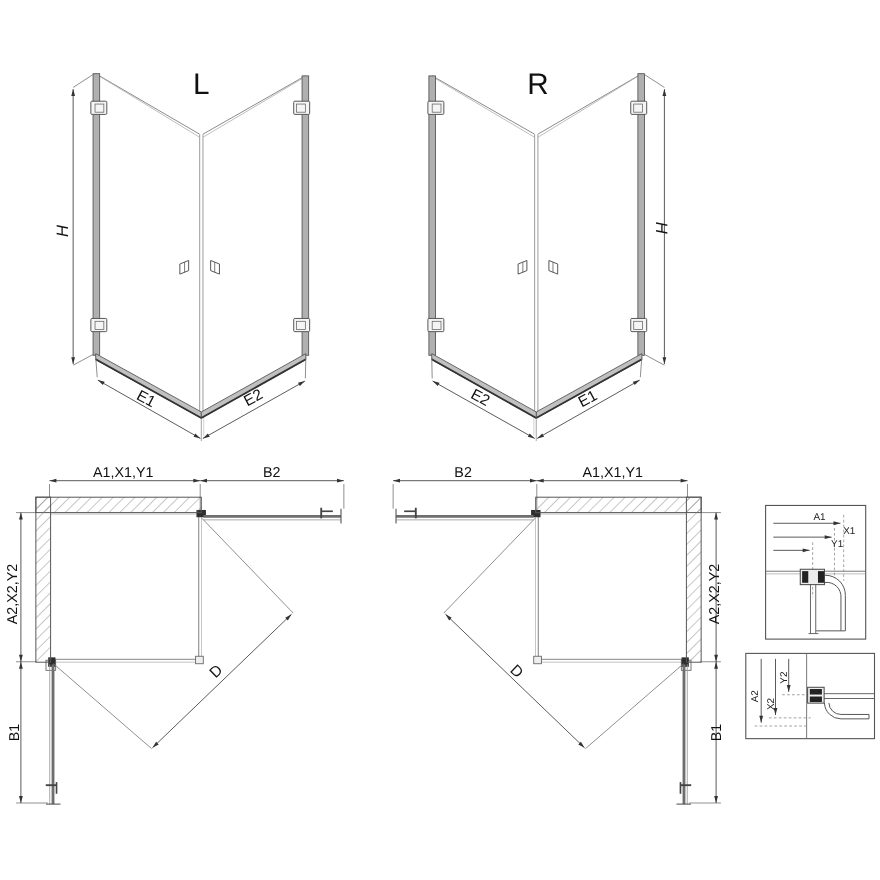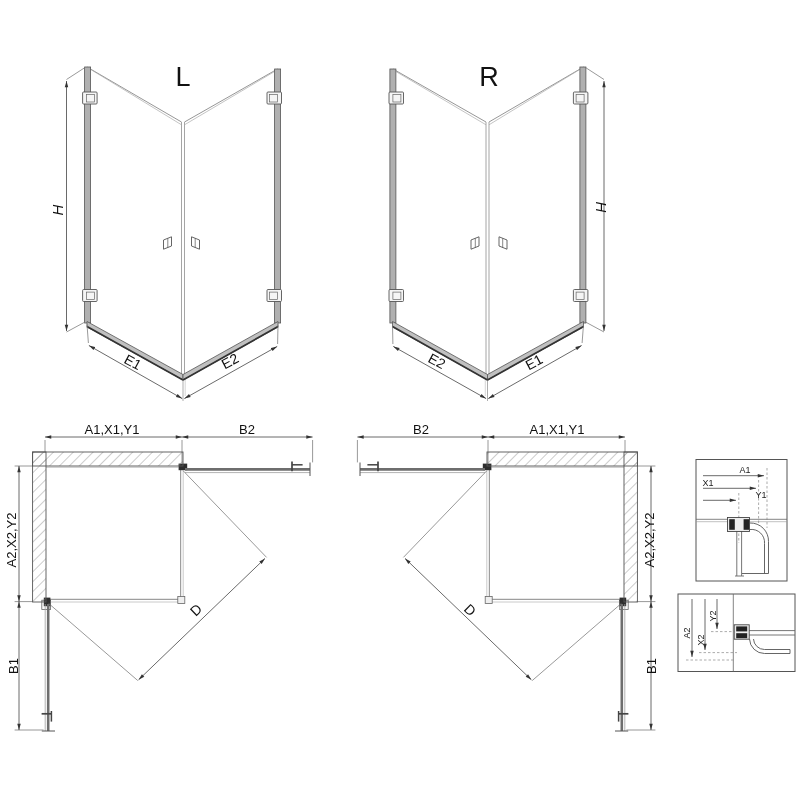--- a/index.html
+++ b/index.html
@@ -224,20 +224,20 @@
 
 <div class="lbl r-90" style="left:11px;top:540px">A2,X2,Y2</div>
 <div class="lbl r-90" style="left:13px;top:666px">B1</div>
 <div class="lbl r-90" style="left:649px;top:540px">A2,X2,Y2</div>
 <div class="lbl r-90" style="left:651px;top:666px">B1</div>
 
 <div class="lbl d rm44" style="left:196px;top:610px">D</div>
 <div class="lbl d r44" style="left:470px;top:610px">D</div>
 
 <div class="lbl sm" style="left:745px;top:470px">A1</div>
-<div class="lbl sm" style="left:708px;top:483px">X1</div>
+<div class="lbl sm" style="left:772px;top:483px">X1</div>
 <div class="lbl sm" style="left:761px;top:495px">Y1</div>
 
 <div class="lbl sm r-90" style="left:687px;top:633px">A2</div>
 <div class="lbl sm r-90" style="left:701px;top:640px">X2</div>
 <div class="lbl sm r-90" style="left:713px;top:616px">Y2</div>
 
 </div>
 
 </body></html>

